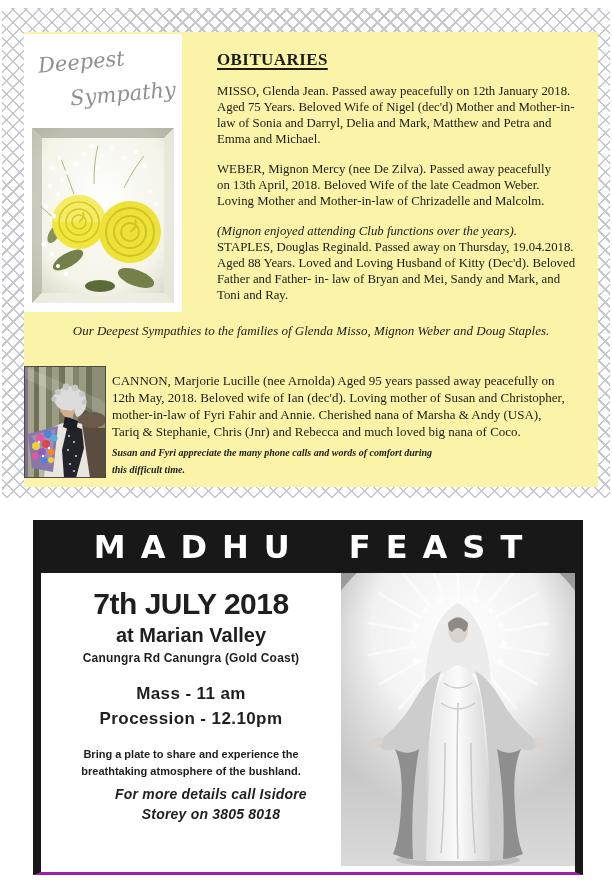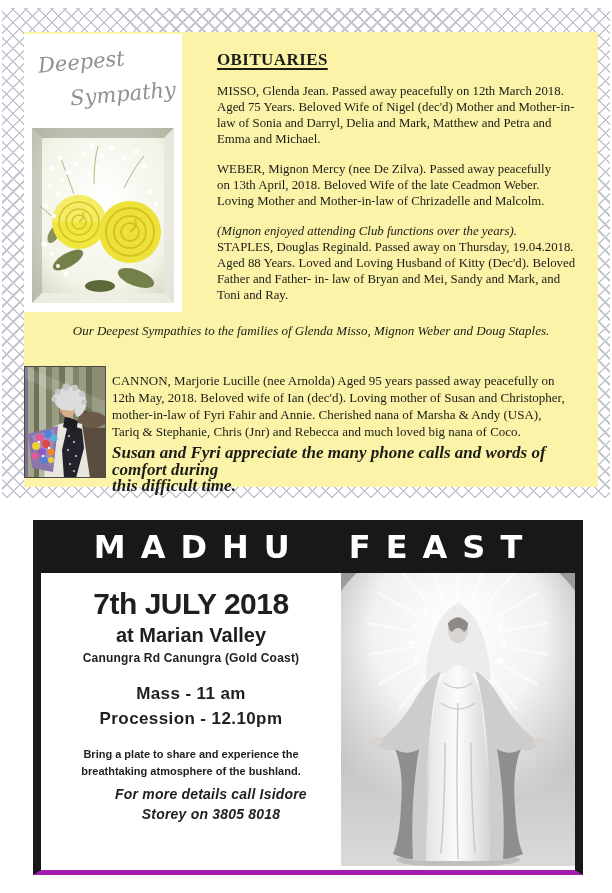--- a/index.html
+++ b/index.html
@@ -27,31 +27,31 @@
     text-decoration:underline;text-decoration-thickness:1.5px;text-underline-offset:3px;}
   .obit-p{font-size:12.8px;line-height:16px;margin:0 0 14px 0;white-space:pre-line;}
   .obit-note{font-size:12.8px;line-height:16px;margin:0 0 0 0;font-style:italic;}
 
   .condolence{left:8px;top:291px;width:558px;text-align:center;
     font-weight:normal;font-style:italic;font-size:13px;}
 
   .cannon-photo{left:0px;top:334px;width:82px;height:112px;}
   .cannon-photo svg{display:block;width:100%;height:100%;}
   .cannon-text{left:88px;top:340px;width:482px;font-size:13px;line-height:17px;white-space:pre-line;}
-  .cannon-note{left:88px;top:413px;width:482px;font-size:17px;line-height:16.5px;
+  .cannon-note{left:88px;top:413px;width:482px;font-size:10px;line-height:16.5px;
     font-weight:bold;font-style:italic;white-space:pre-line;}
 
   
   .flyer{left:33px;top:520px;width:550px;height:440px;}
   .flyer-banner{position:absolute;left:0;top:0;width:550px;height:53px;background:#181818;
     color:#ffffff;text-align:center;line-height:54px;white-space:nowrap;
     font-family:"DejaVu Sans",sans-serif;font-weight:bold;font-size:32px;
     letter-spacing:15px;word-spacing:18px;text-indent:15px;}
   .flyer-body{position:absolute;left:0;top:53px;width:550px;height:302px;background:#ffffff;
-    border-left:8px solid #181818;border-right:8px solid #181818;border-bottom:5px solid #a21caf;
+    border-left:8px solid #181818;border-right:8px solid #181818;border-bottom:3px solid #a21caf;
     box-sizing:border-box;}
   .flyer-left{position:absolute;left:0;top:0;width:300px;height:100%;text-align:center;
     font-family:"Liberation Sans",sans-serif;font-weight:bold;color:#1f1f1f;padding-top:14px;
     box-sizing:border-box;}
   .f-date{font-size:30px;letter-spacing:-.5px;}
   .f-venue{font-size:20px;margin-top:3px;}
   .f-addr{font-size:12px;margin-top:4px;letter-spacing:.2px;}
   .f-sched{margin-top:16px;font-size:17px;line-height:25px;letter-spacing:.4px;}
   .f-note{margin-top:15px;font-size:11px;line-height:17px;white-space:pre-line;}
   .f-contact{margin-top:4px;font-size:14px;font-style:italic;line-height:20px;
@@ -136,21 +136,21 @@
               <circle cx="66" cy="40" r="2.4"></circle>
                 <circle cx="34" cy="146" r="2.4"></circle>
                 <circle cx="26" cy="138" r="2.0"></circle>
             </g>
           </svg>
         </div>
       </div>
 
       <div class="abs obit-col">
         <h1 class="obit-heading">OBITUARIES</h1>
-        <p class="obit-p">MISSO, Glenda Jean. Passed away peacefully on 12th March 2018.
+        <p class="obit-p">MISSO, Glenda Jean. Passed away peacefully on 12th January 2018.
 Aged 75 Years. Beloved Wife of Nigel (dec'd) Mother and Mother-in-
 law of Sonia and Darryl, Delia and Mark, Matthew and Petra and
 Emma and Michael.</p>
         <p class="obit-p">WEBER, Mignon Mercy (nee De Zilva).  Passed away peacefully
 on 13th April, 2018.  Beloved Wife of the late Ceadmon Weber.
 Loving Mother and Mother-in-law of  Chrizadelle and Malcolm.</p>
         <p class="obit-note">(Mignon enjoyed attending Club functions over the years).</p>
         <p class="obit-p">STAPLES, Douglas Reginald. Passed away on Thursday,  19.04.2018.
 Aged 88 Years.  Loved and Loving Husband of Kitty (Dec'd). Beloved
 Father and Father- in- law of Bryan and Mei, Sandy and Mark, and

